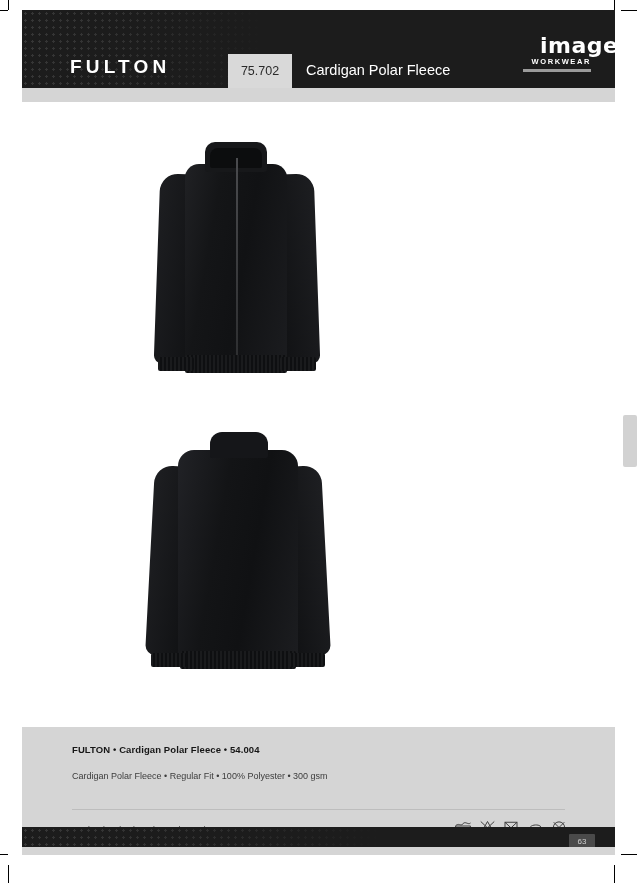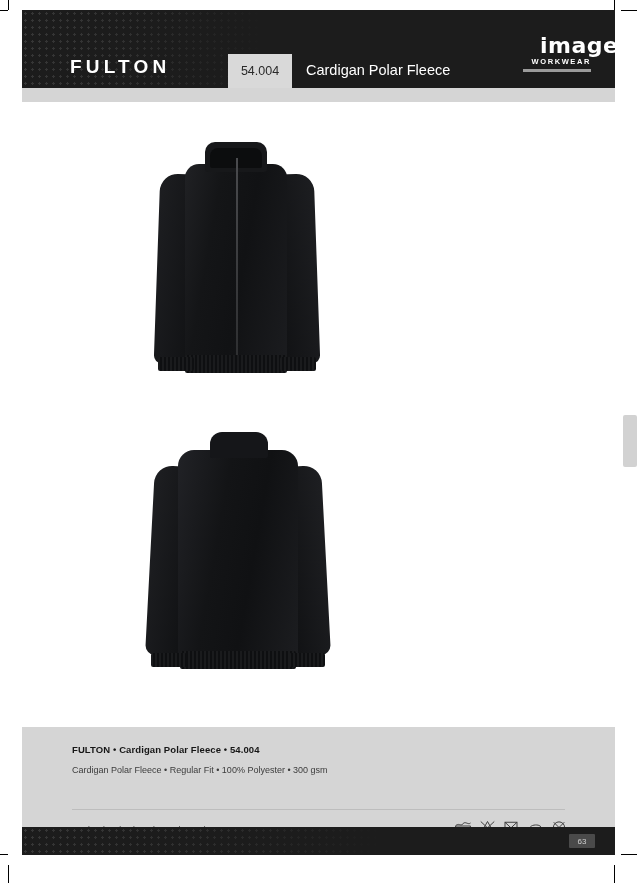--- a/index.html
+++ b/index.html
@@ -278,21 +278,21 @@
     width: 593px;
     height: 100px;
     background: #d5d5d5;
     box-sizing: border-box;
     padding: 17px 50px 0 50px;
   }
   .info-title {
     font-size: 9.5px;
     font-weight: bold;
     color: #161616;
-    margin-bottom: 8px;
+    margin-bottom: 14px;
     letter-spacing: 0.1px;
   }
   .info-line {
     font-size: 9px;
     color: #3c3c3c;
     line-height: 14px;
   }
 
   
   .sizes-strip {
@@ -328,21 +328,21 @@
     align-items: center;
   }
   .care-icons svg { display: block; }
 
   
   .footer {
     position: absolute;
     left: 14px;
     top: 817px;
     width: 593px;
-    height: 28px;
+    height: 20px;
     background: #1c1c1c;
     overflow: hidden;
   }
   .footer .dots {
     position: absolute;
     inset: 0;
     background-image: radial-gradient(circle, rgba(255,255,255,0.12) 1px, transparent 1.2px);
     background-size: 7px 7px;
     -webkit-mask-image: linear-gradient(to right, rgba(0,0,0,1) 0%, rgba(0,0,0,0.7) 30%, rgba(0,0,0,0) 62%);
     mask-image: linear-gradient(to right, rgba(0,0,0,1) 0%, rgba(0,0,0,0.7) 30%, rgba(0,0,0,0) 62%);
@@ -385,21 +385,21 @@
 <div class="crop-mark crop-h-bot"></div>
 <div class="crop-mark crop-h-bot2"></div>
 
 <div class="page">
 
   <div class="gutter"></div>
 
   <div class="header">
     <div class="dots"></div>
     <div class="brand">FULTON</div>
-    <div class="artno-tab">54.004</div>
+    <div class="artno-tab">75.702</div>
     <div class="product-title">Cardigan Polar Fleece</div>
     <div class="logo">
       <div class="lg1">image</div>
       <div class="lg2">WORKWEAR</div>
       <div class="lg-underline"></div>
     </div>
   </div>
 
   <div class="sub-strip"></div>
 

